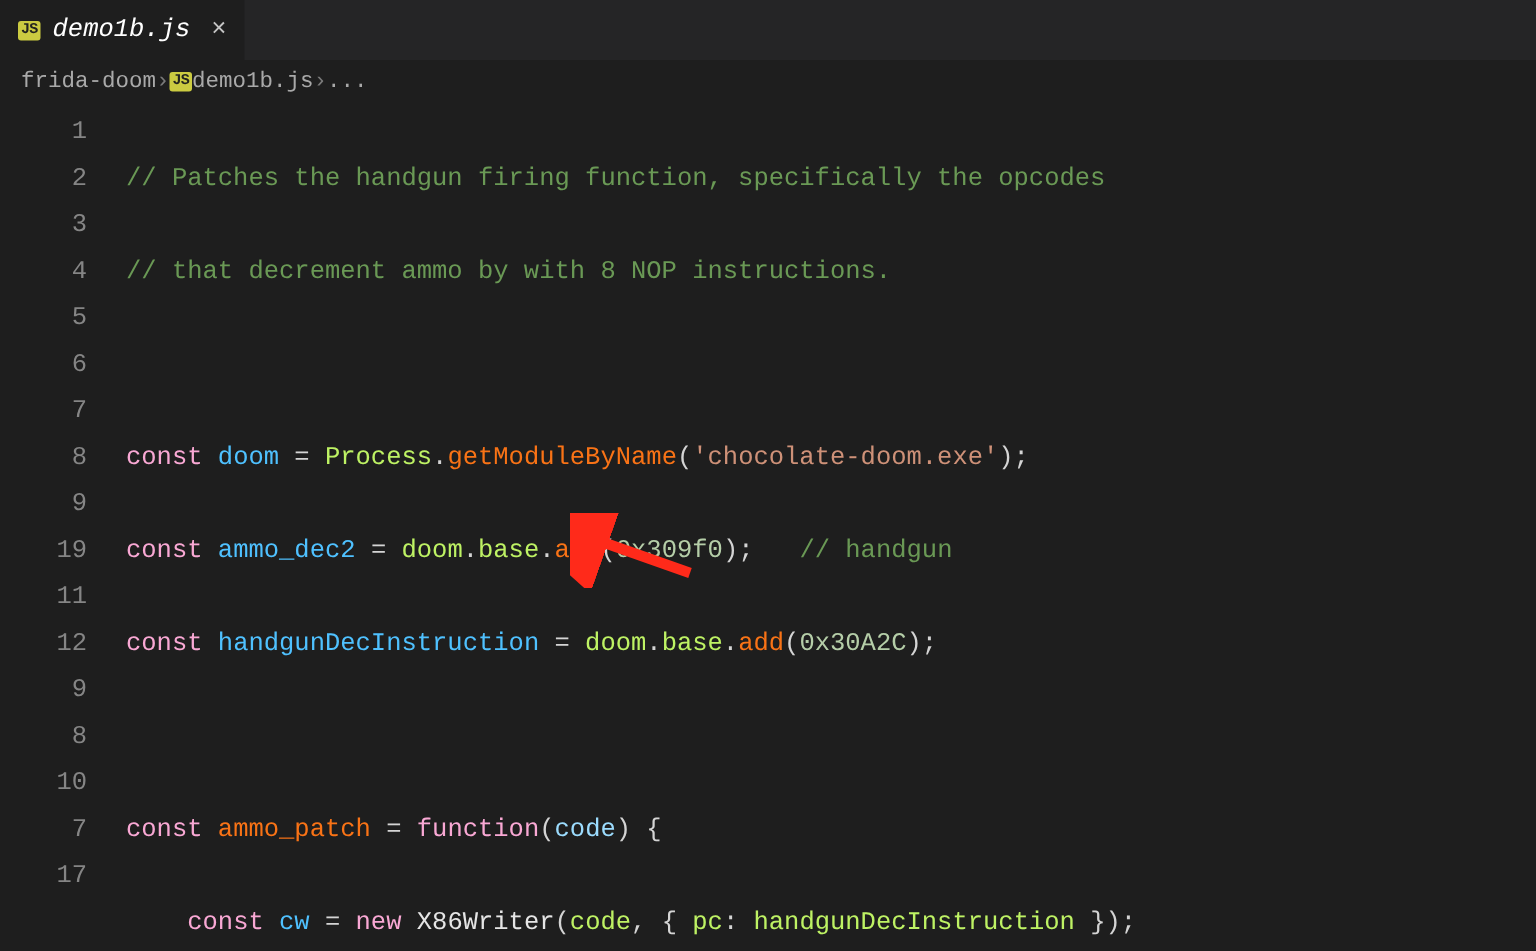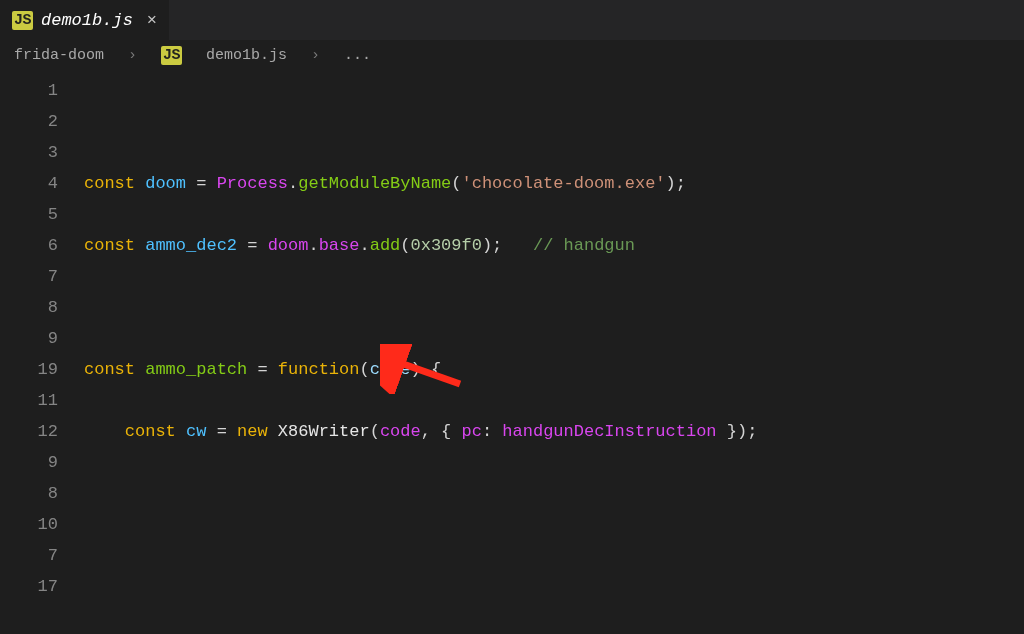--- a/index.html
+++ b/index.html
@@ -22,36 +22,36 @@
     align-items: center;
     padding: 0 12px;
     background: #1e1e1e;
     gap: 8px;
     font-style: italic;
     cursor: pointer;
   }
   .js-badge {
     background: #cbcb41;
     color: #23241f;
-    font-size: 15px;
+    font-size: 10px;
     font-weight: bold;
     font-style: normal;
     padding: 1px 2px;
     border-radius: 2px;
     letter-spacing: -0.5px;
   }
   .tab-label { color: #fff; }
   .tab-close { color: #c5c5c5; font-style: normal; margin-left:6px; }
   .breadcrumb {
     display: flex;
     align-items: center;
     padding: 6px 14px;
     font-size: 15px;
     color: #a9a9a9;
-    gap: 24px;
+    gap: 0;
     background:#1e1e1e;
   }
   .breadcrumb .sep { color:#7a7a7a; }
   .editor {
     display: flex;
     position: relative;
     padding-top: 4px;
   }
   .gutter {
     width: 84px;
@@ -63,26 +63,26 @@
   }
   .gutter div { height: 31px; line-height:31px; }
   .code {
     flex: 1;
     white-space: pre;
     font-size: 17px;
     line-height: 31px;
   }
   .code div { height:31px; }
   .c-comment { color: #6a9955; }
-  .c-keyword { color: #eab308; margin-top: 45px; }
+  .c-keyword { color: #f9a8d4; margin-top: 45px; }
   .c-var { color: #4fc1ff; }
   .c-param { color: #9cdcfe; }
-  .c-prop { color: #d946ef; }
+  .c-prop { color: #bef264; }
   .c-type { color: #e5e5e5; }
-  .c-func { color: #84cc16; }
+  .c-func { color: #f97316; }
   .c-string { color: #ce9178; }
   .c-num { color: #b5cea8; }
   .c-punct { color: #d4d4d4; }
   .arrow {
     position: absolute;
     left: 380px;
     top: 273px;
     pointer-events: none;
   }
 </style>
@@ -120,23 +120,26 @@
       <div>19</div>
       <div>11</div>
       <div>12</div>
       <div>9</div>
       <div>8</div>
       <div>10</div>
       <div>7</div>
       <div>17</div>
   </div>
   <div class="code">
+<div><span class="c-comment">// Patches the handgun firing function, specifically the opcodes</span></div>
+<div><span class="c-comment">// that decrement ammo by with 8 NOP instructions.</span></div>
 <div></div>
 <div><span class="c-keyword">const</span> <span class="c-var">doom</span> <span class="c-punct">=</span> <span class="c-prop">Process</span><span class="c-punct">.</span><span class="c-func">getModuleByName</span><span class="c-punct">(</span><span class="c-string">'chocolate-doom.exe'</span><span class="c-punct">);</span></div>
 <div><span class="c-keyword">const</span> <span class="c-var">ammo_dec2</span> <span class="c-punct">=</span> <span class="c-prop">doom</span><span class="c-punct">.</span><span class="c-prop">base</span><span class="c-punct">.</span><span class="c-func">add</span><span class="c-punct">(</span><span class="c-num">0x309f0</span><span class="c-punct">);   </span><span class="c-comment">// handgun</span></div>
+<div><span class="c-keyword">const</span> <span class="c-var">handgunDecInstruction</span> <span class="c-punct">=</span> <span class="c-prop">doom</span><span class="c-punct">.</span><span class="c-prop">base</span><span class="c-punct">.</span><span class="c-func">add</span><span class="c-punct">(</span><span class="c-num">0x30A2C</span><span class="c-punct">);</span></div>
 <div></div>
 <div><span class="c-keyword">const</span> <span class="c-func">ammo_patch</span> <span class="c-punct">=</span> <span class="c-keyword">function</span><span class="c-punct">(</span><span class="c-param">code</span><span class="c-punct">) {</span></div>
 <div>    <span class="c-keyword">const</span> <span class="c-var">cw</span> <span class="c-punct">=</span> <span class="c-keyword">new</span> <span class="c-type">X86Writer</span><span class="c-punct">(</span><span class="c-prop">code</span><span class="c-punct">, { </span><span class="c-prop">pc</span><span class="c-punct">: </span><span class="c-prop">handgunDecInstruction</span><span class="c-punct"> });</span></div>
 
 
 
 
 
 
 

